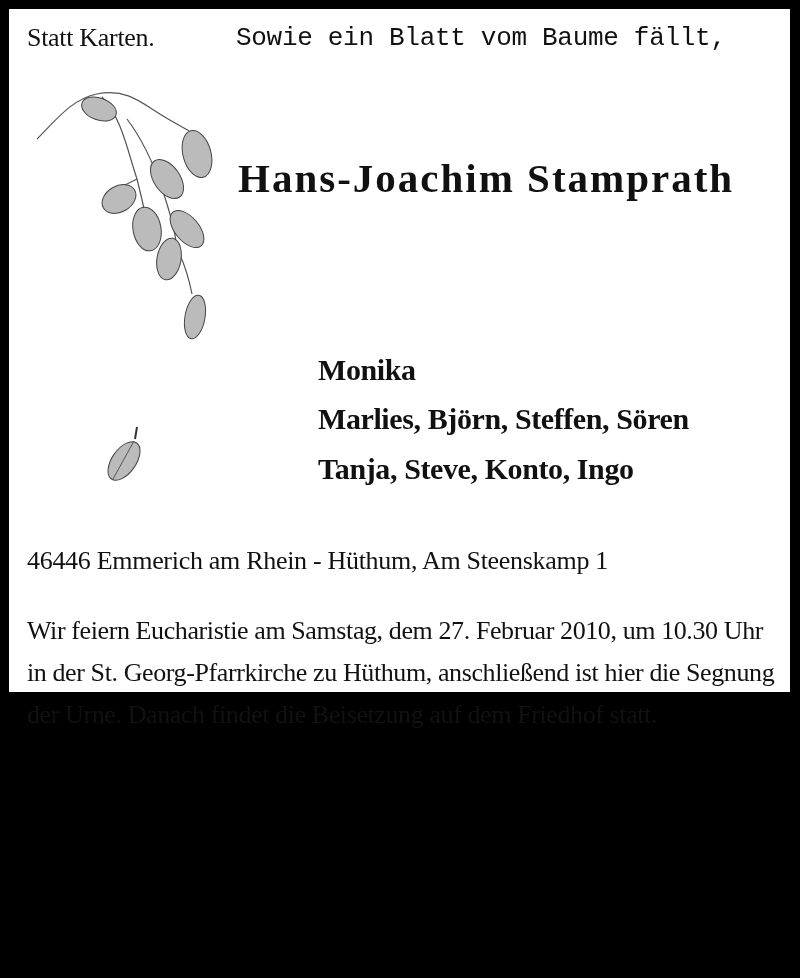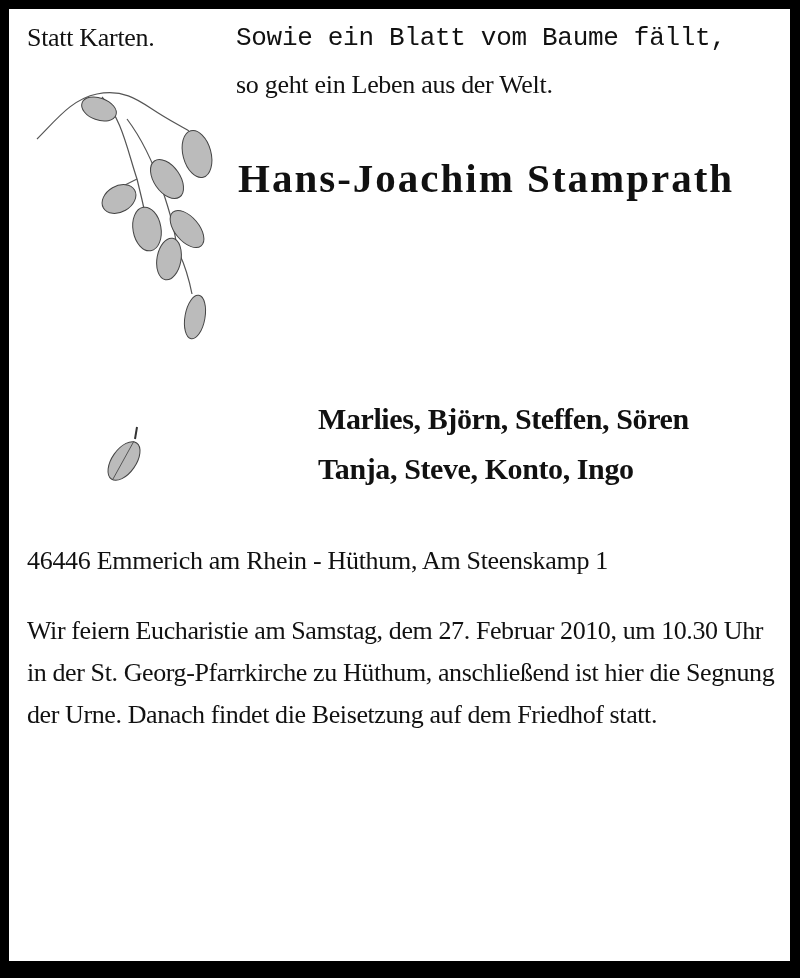--- a/index.html
+++ b/index.html
@@ -1,18 +1,18 @@
 <!DOCTYPE html>
 <html><head>
 <meta charset="utf-8">
 <style>
   html, body { margin: 0; padding: 0; background: #000; }
   body { width: 800px; height: 978px; position: relative; overflow: hidden; }
   .card {
-    position: absolute; left: 9px; top: 9px; width: 781px; height: 952px;
+    position: absolute; left: 9px; top: 9px; width: 781px; height: 683px;
     background: #fff; color: #111;
     font-family: "Liberation Serif", "DejaVu Serif", serif;
   }
   .abs { position: absolute; white-space: nowrap; }
   .t { font-size: 26px; letter-spacing: -0.3px; }
   .statt { left: 18px; top: 14px; }
   .poem1 { left: 227px; top: 14px; font-family: Liberation Mono, monospace; }
   .poem2 { left: 227px; top: 61px; }
   .name { left: 229px; top: 145px; font-size: 41px; font-weight: bold; letter-spacing: 2px; }
   .dates { left: 236px; top: 206px; }
@@ -29,21 +29,20 @@
   .branch { left: 18px; top: 70px; width: 200px; height: 270px; }
   .leaf2 { left: 90px; top: 410px; width: 50px; height: 70px; }
 </style>
 </head>
 <body>
 
 <div class="card">
 
   <div class="abs t statt">Statt Karten.</div>
   <div class="abs t poem1">Sowie ein Blatt vom Baume fällt,</div>
-  <div class="abs t poem2">so geht ein Leben aus der Welt.</div>
 
   <svg class="abs branch" viewBox="0 0 200 270">
     <g fill="none" stroke="#555" stroke-width="1.2">
       <path d="M10 60 C30 40, 45 20, 70 15 C95 10, 110 20, 125 30 C140 40, 150 45, 162 52"></path>
       <path d="M75 18 C95 40, 100 70, 110 100 C115 120, 120 140, 125 170"></path>
       <path d="M100 40 C115 60, 125 80, 135 110 C142 130, 148 150, 150 170"></path>
       <path d="M150 170 C158 185, 162 200, 165 215"></path>
       <path d="M110 100 C100 105, 90 110, 80 115"></path>
     </g>
     <g fill="#bbb" stroke="#444" stroke-width="1">
@@ -59,20 +58,21 @@
   </svg>
 
   <svg class="abs leaf2" viewBox="0 0 50 70">
     <path d="M38 8 L36 20" stroke="#333" stroke-width="2" fill="none"></path>
     <ellipse cx="25" cy="42" rx="12" ry="22" transform="rotate(35 25 42)" fill="#bbb" stroke="#444" stroke-width="1"></ellipse>
     <path d="M35 22 L14 60" stroke="#555" stroke-width="1" fill="none"></path>
   </svg>
 
   <div class="abs name">Hans-Joachim Stamprath</div>
 
+  <div class="abs fam fam1">Monika</div>
   <div class="abs fam fam2">Marlies, Björn, Steffen, Sören</div>
   <div class="abs fam fam3">Tanja, Steve, Konto, Ingo</div>
 
   <div class="abs t addr">46446 Emmerich am Rhein - Hüthum, Am Steenskamp 1</div>
 
   <div class="abs para para1">Wir feiern Eucharistie am Samstag, dem 27. Februar 2010, um 10.30 Uhr in der St. Georg-Pfarrkirche zu Hüthum, anschließend ist hier die Segnung der Urne. Danach findet die Beisetzung auf dem Friedhof statt.</div>
 
 </div>
 
 </body></html>

